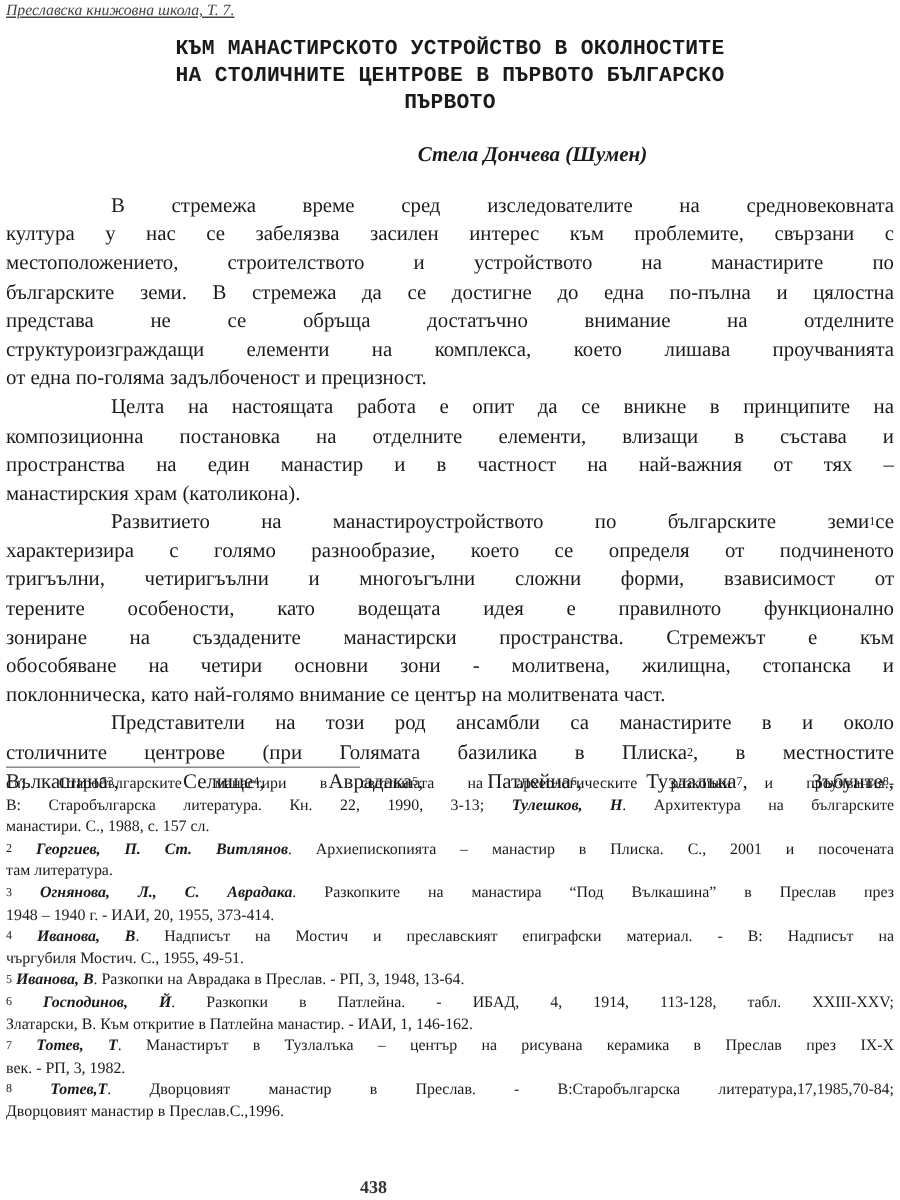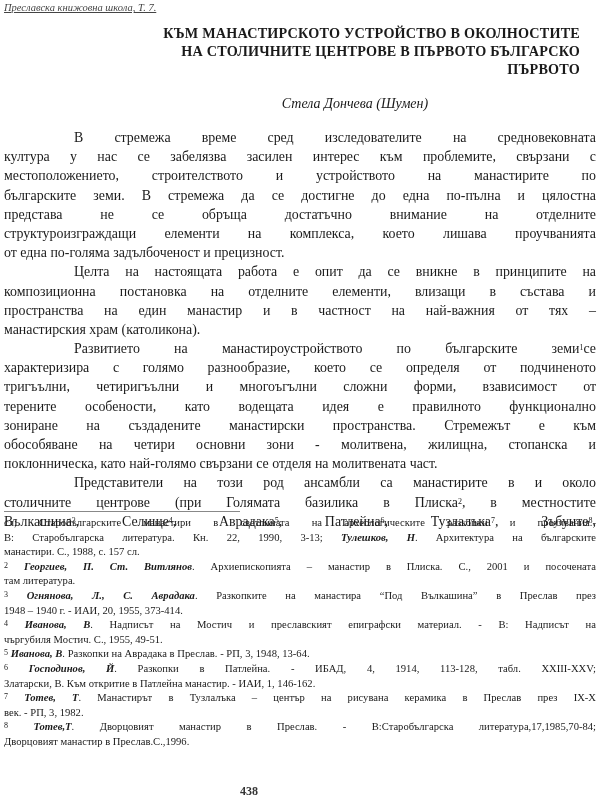--- a/index.html
+++ b/index.html
@@ -7,26 +7,26 @@
     width: 600px; height: 800px; background: #ffffff; position: relative; overflow: hidden;
     font-family: "Liberation Serif", "DejaVu Serif", serif; color: #1a1a1a;
   }
   .page { position: absolute; left: 0; top: 0; width: 600px; height: 800px; }
   .running-header {
     position: absolute; left: 4px; top: 2px;
     font-style: italic; font-size: 10.5px; color: #444; text-decoration: underline;
   }
   .title {
     position: absolute; left: 20px; width: 560px; top: 24px;
-    text-align: right; font-weight: bold; font-size: 14.2px; line-height: 18px; letter-spacing: 0.2px;
+    text-align: center; font-weight: bold; font-size: 14.2px; line-height: 18px; letter-spacing: 0.2px; font-family: Liberation Mono, monospace;
   }
   .title div { white-space: nowrap; }
   .author {
     position: absolute; left: 0; width: 600px; top: 96px; text-align: center;
-    font-weight: normal; font-style: italic; font-size: 14px; padding-left: 110px; box-sizing: border-box;
+    font-weight: bold; font-style: italic; font-size: 14px; padding-left: 110px; box-sizing: border-box;
   }
   .body-text {
     position: absolute; left: 4px; width: 592px; top: 128px;
     font-size: 13.9px; line-height: 19.2px;
   }
   .body-text .line {
     white-space: nowrap; text-align: justify; text-align-last: justify; height: 19.2px; overflow: visible;
   }
   .body-text .line.last { text-align-last: left; }
   .body-text .line.indent { padding-left: 70px; }
@@ -73,21 +73,21 @@
       <div class="line indent">Целта на настоящата работа е опит да се вникне в принципите на</div>
       <div class="line">композиционна постановка на отделните елементи, влизащи в състава и</div>
       <div class="line">пространства на един манастир и в частност на най-важния от тях –</div>
       <div class="line last">манастирския храм (католикона).</div>
       <div class="line indent">Развитието на манастироустройството по българските земи<sup>1</sup>се</div>
       <div class="line">характеризира с голямо разнообразие, което се определя от подчиненото</div>
       <div class="line">тригъълни, четиригъълни и многоъгълни сложни форми, взависимост от</div>
       <div class="line">терените особености, като водещата идея е правилното функционално</div>
       <div class="line">зониране на създадените манастирски пространства. Стремежът е към</div>
       <div class="line">обособяване на четири основни зони - молитвена, жилищна, стопанска и</div>
-      <div class="line last">поклонническа, като най-голямо свързани се отделя на молитвената част.</div>
+      <div class="line last">поклонническа, като най-голямо внимание се център на молитвената част.</div>
       <div class="line indent">Представители на този род ансамбли са манастирите в и около</div>
       <div class="line">столичните центрове (при Голямата базилика в Плиска<sup>2</sup>, в местностите</div>
       <div class="line">Вълкашина<sup>3</sup>, Селище<sup>4</sup>, Аврадака<sup>5</sup>, Патлейна<sup>6</sup>, Тузлалъка<sup>7</sup>, Зъбунте<sup>8</sup>,</div>
     </div>
 
   <div class="fn-rule"></div>
 
   <div class="footnotes" id="footnotes">
       <div class="line">сл; Старобългарските манастири в светлината на археологическите разкопки и проучвания.-</div>
       <div class="line">В: Старобългарска литература. Кн. 22, 1990, 3-13; <b>Тулешков, Н</b>. Архитектура на българските</div>

